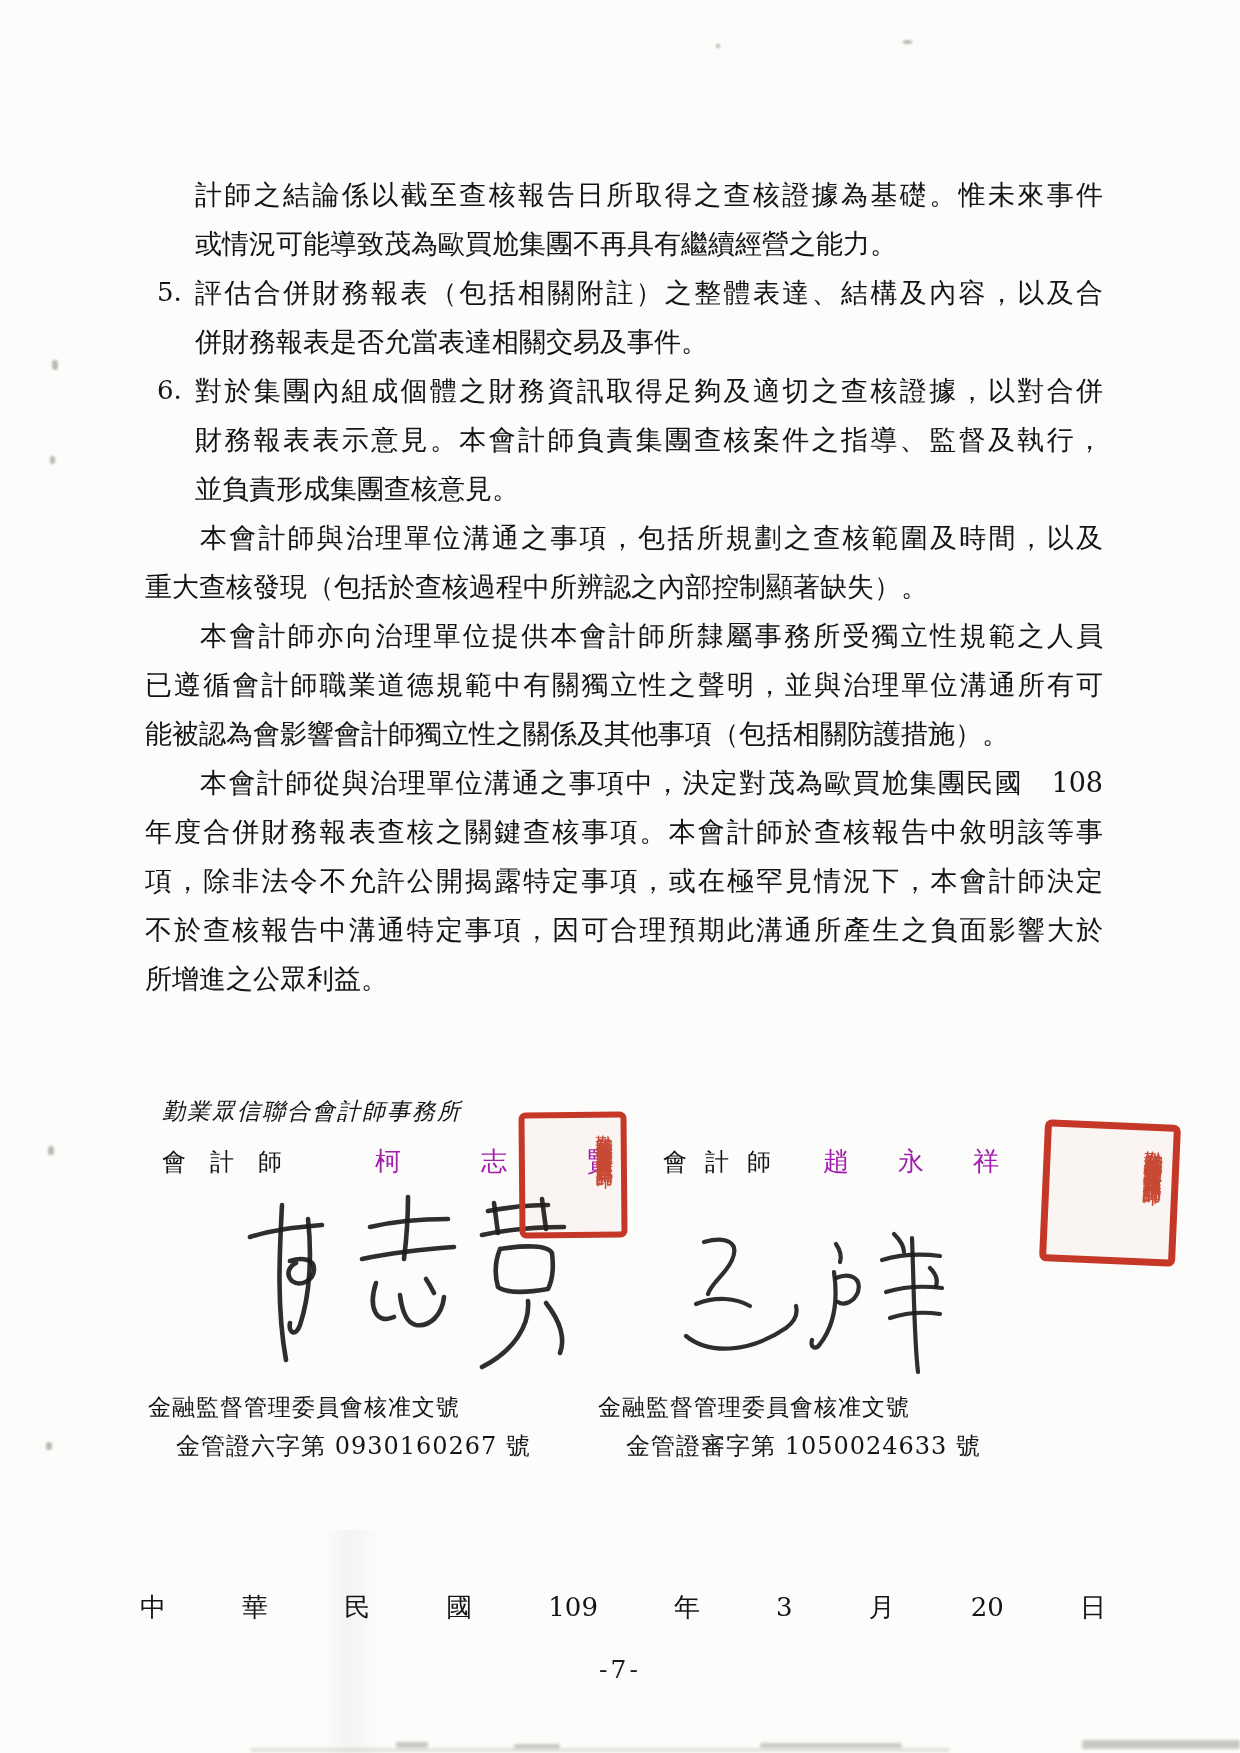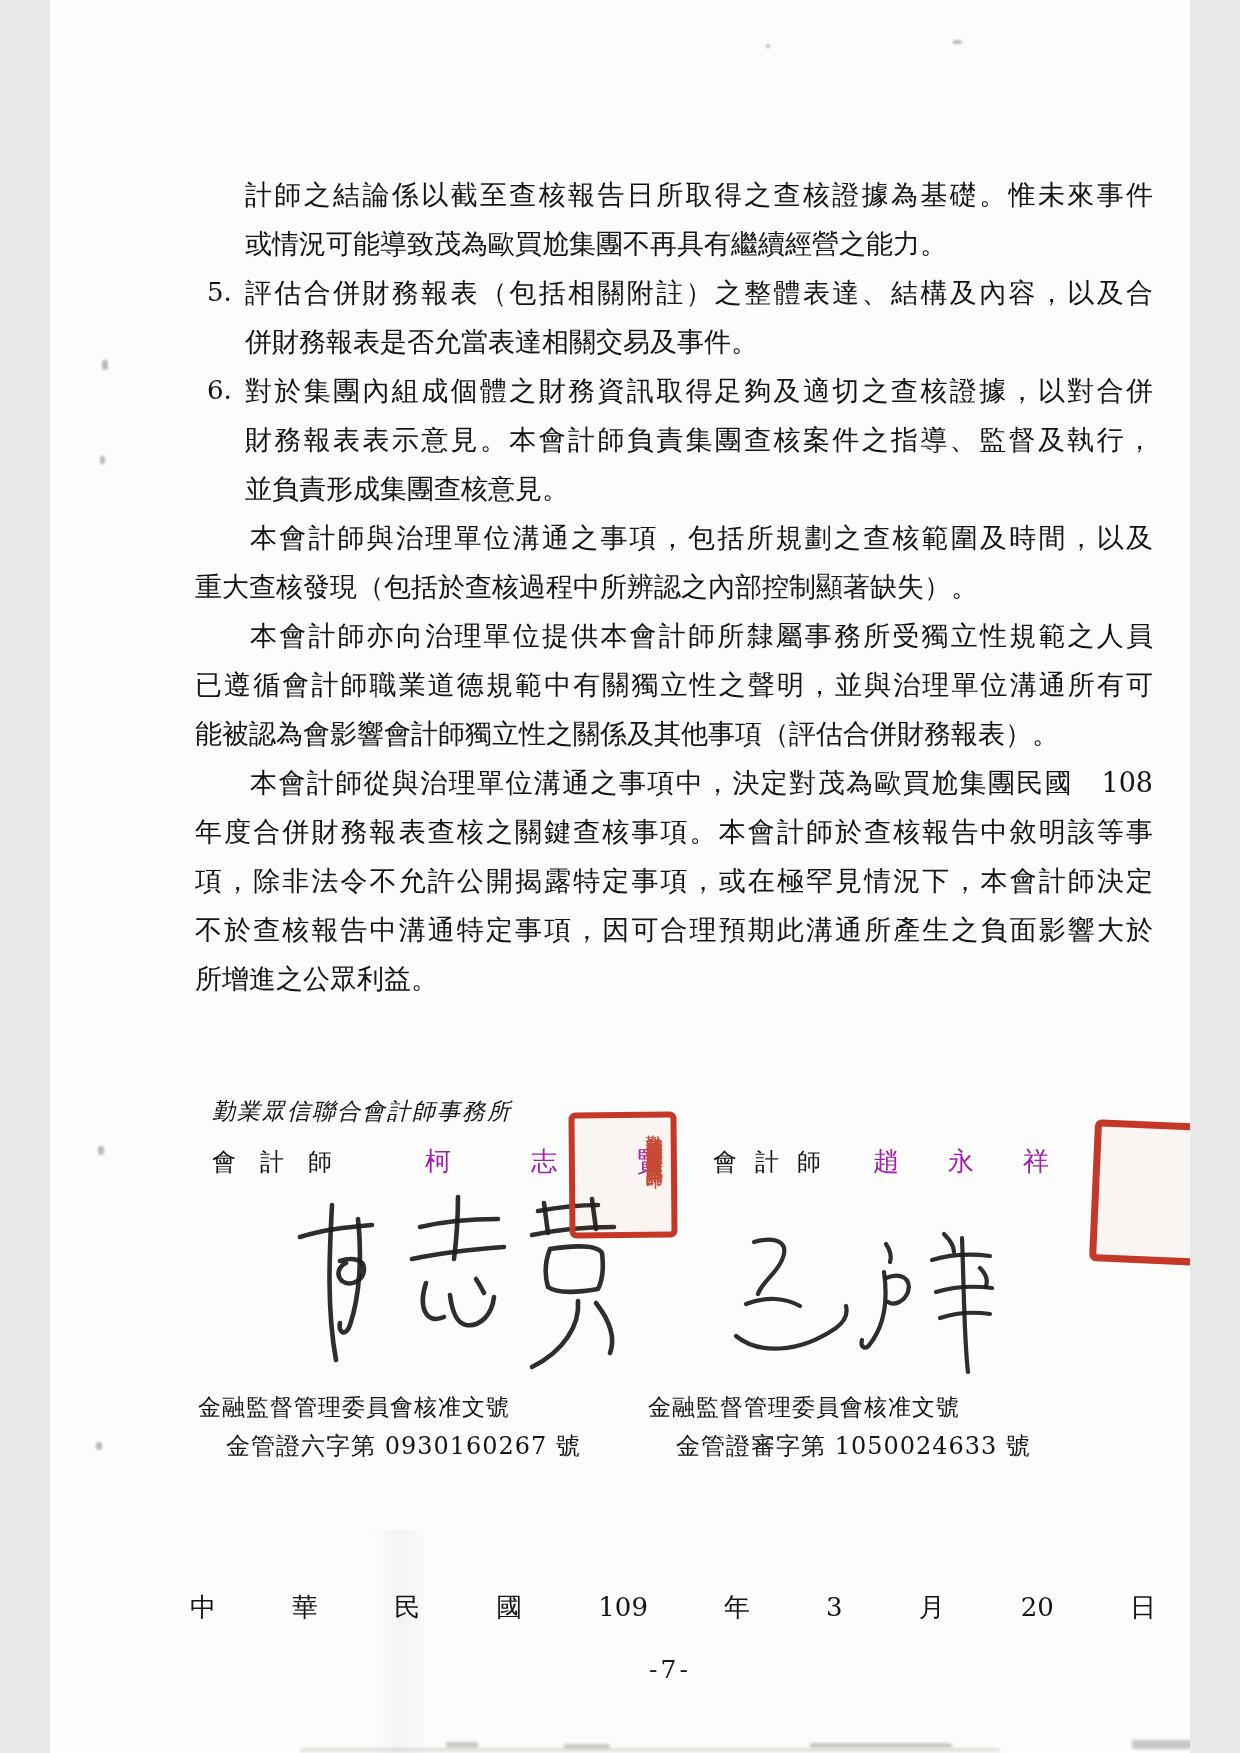--- a/index.html
+++ b/index.html
@@ -1,18 +1,18 @@
 <!DOCTYPE html>
 <html><head>
 <meta charset="utf-8">
 <style>
   html,body{margin:0;padding:0;background:#e8e8e8;}
   .page{
     position:relative;
-    width:1140px;height:1753px;
+    width:1240px;height:1753px;
     margin:0 auto;
     background:#fcfcfa;
     overflow:hidden;
     font-family:"DejaVu Serif","Liberation Serif",serif;
     color:#161616;
   }
   
   .body-text{position:absolute;left:145px;top:170px;width:958px;}
   .bline{
     position:relative;
@@ -108,21 +108,21 @@
       <div class="bline hang">或情況可能導致茂為歐買尬集團不再具有繼續經營之能力。</div>
       <div class="bline num j">評估合併財務報表（包括相關附註）之整體表達、結構及內容，以及合<span class="marker">5.</span></div>
       <div class="bline hang">併財務報表是否允當表達相關交易及事件。</div>
       <div class="bline num j">對於集團內組成個體之財務資訊取得足夠及適切之查核證據，以對合併<span class="marker">6.</span></div>
       <div class="bline hang j">財務報表表示意見。本會計師負責集團查核案件之指導、監督及執行，</div>
       <div class="bline hang">並負責形成集團查核意見。</div>
       <div class="bline par j">本會計師與治理單位溝通之事項，包括所規劃之查核範圍及時間，以及</div>
       <div class="bline flush">重大查核發現（包括於查核過程中所辨認之內部控制顯著缺失）。</div>
       <div class="bline par j">本會計師亦向治理單位提供本會計師所隸屬事務所受獨立性規範之人員</div>
       <div class="bline flush j">已遵循會計師職業道德規範中有關獨立性之聲明，並與治理單位溝通所有可</div>
-      <div class="bline flush">能被認為會影響會計師獨立性之關係及其他事項（評估合併財務報表）。</div>
+      <div class="bline flush">能被認為會影響會計師獨立性之關係及其他事項（包括相關防護措施）。</div>
       <div class="bline par j">本會計師從與治理單位溝通之事項中，決定對茂為歐買尬集團民國　108</div>
       <div class="bline flush j">年度合併財務報表查核之關鍵查核事項。本會計師於查核報告中敘明該等事</div>
       <div class="bline flush j">項，除非法令不允許公開揭露特定事項，或在極罕見情況下，本會計師決定</div>
       <div class="bline flush j">不於查核報告中溝通特定事項，因可合理預期此溝通所產生之負面影響大於</div>
       <div class="bline flush">所增進之公眾利益。</div>
     </div>
 
   <div class="firm-name">勤業眾信聯合會計師事務所</div>
 
   <div class="acct-title left">會計師</div>

